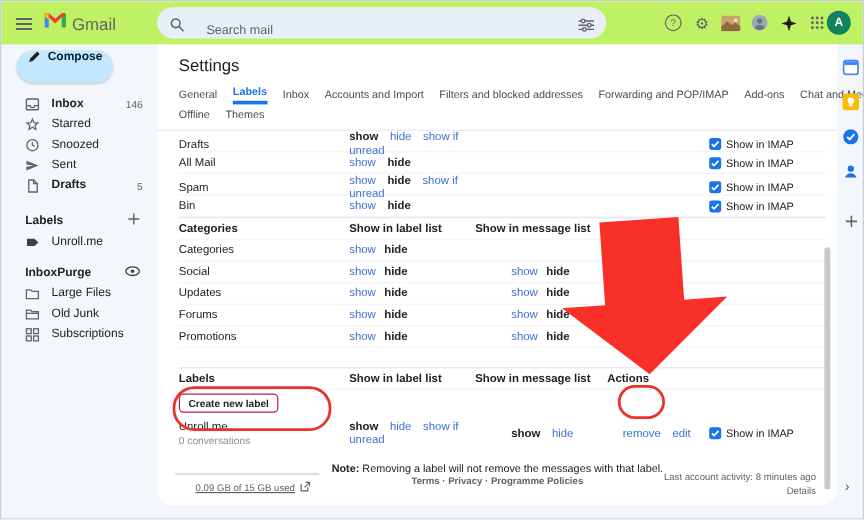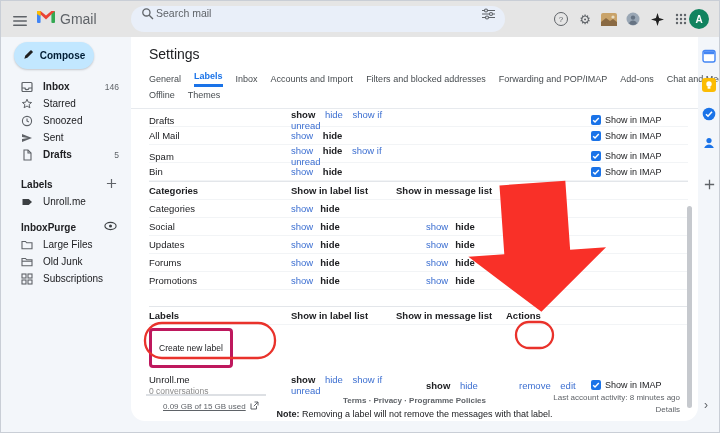--- a/index.html
+++ b/index.html
@@ -1,38 +1,38 @@
 <!DOCTYPE html>
 <html><head>
 <meta charset="utf-8">
 <style>
   html,body{margin:0;padding:0;background:#fff;}
   .frame{position:relative;width:718px;height:431px;border:1px solid #c9ced6;background:#f3f6fa;
          font-family:"Liberation Sans",sans-serif;color:#202124;overflow:hidden;}
   
-  .topbar{position:absolute;left:0;top:0;right:0;height:36px;background:#e5e5e5;}
+  .topbar{position:absolute;left:0;top:0;right:0;height:36px;background:#bef264;}
   .menu-btn{position:absolute;left:12px;top:12px;cursor:pointer;}
   .logo{position:absolute;left:36px;top:9px;display:flex;align-items:center;gap:5px;}
   .logo-text{font-size:14px;color:#5f6368;}
   .searchbar{position:absolute;left:130px;top:5px;width:374px;height:26px;background:#e9eff9;
-             border-radius:13px;display:flex;align-items:flex-start;padding:0 10px;gap:0;box-sizing:border-box;}
+             border-radius:13px;display:flex;align-items:flex-end;padding:0 10px;gap:16px;box-sizing:border-box;}
   .searchbar input{border:none;background:transparent;outline:none;flex:1;font-size:10.5px;
                    font-family:"Liberation Sans",sans-serif;color:#202124;}
   .searchbar input::placeholder{color:#5f6368;}
   .top-icons{position:absolute;left:552px;top:6px;height:24px;display:flex;align-items:center;gap:8px;}
   .tico{display:flex;align-items:center;justify-content:center;width:16px;height:16px;cursor:pointer;}
   .gear-glyph{font-size:13px;color:#5f6368;line-height:1;}
   .help-circle{width:12px;height:12px;border:1px solid #5f6368;border-radius:50%;font-size:8px;color:#5f6368;
                display:flex;align-items:center;justify-content:center;}
   .avatar{position:absolute;left:688px;top:8px;width:20px;height:20px;border-radius:50%;background:#11835f;
           color:#fff;font-size:10px;font-weight:bold;display:flex;align-items:center;justify-content:center;cursor:pointer;}
   
   .sidebar{position:absolute;left:0;top:36px;width:130px;bottom:0;padding-top:5px;box-sizing:border-box;}
   .compose{margin-left:13px;width:80px;height:27px;background:#c2e7ff;border-radius:14px;display:flex;
-           align-items:center;justify-content:center;gap:6px;font-size:10px;font-weight:bold;color:#001d35;
+           align-items:flex-start;justify-content:center;gap:6px;font-size:10px;font-weight:bold;color:#001d35;
            box-shadow:0 1px 2px rgba(60,64,67,.25);cursor:pointer;}
   .nav{margin-top:9px;}
   .nav-item{display:flex;align-items:center;height:17px;padding:0 12px 0 20px;font-size:10px;cursor:pointer;}
   .nav-item .ic{width:13px;margin-right:9px;display:flex;align-items:center;}
   .nav-item .lbl{flex:1;white-space:nowrap;}
   .nav-item .cnt{font-size:8.5px;color:#5f6368;}
   .bold{font-weight:bold;}
   .sec-head{display:flex;align-items:center;height:18px;padding:0 14px 0 20px;font-size:10px;font-weight:bold;}
   .sec-head .sp{flex:1;}
   .mt12{margin-top:12px;} .mt8{margin-top:8px;}
@@ -47,22 +47,22 @@
   .trow{display:grid;grid-template-columns:142px 105px 110px 85px 1fr;align-items:center;height:17px;
         margin:0 10px 0 18px;font-size:9.5px;border-bottom:1px solid #f2f4f6;}
   .hrow{font-weight:bold;border-bottom:1px solid #f2f4f6;}
   .sep2{border-top:1px solid #e3e6ea;}
   .lnk{color:#3c6fd1;margin-right:7px;cursor:pointer;}
   .selopt{color:#202124;font-weight:bold;margin-right:7px;}
   .c3ind{padding-left:30px;} .c4ind{padding-left:13px;}
   .imap{display:flex;align-items:center;gap:4px;font-size:9px;cursor:pointer;text-align:right;}
   .cb{width:10px;height:10px;border-radius:2px;background:#1a73e8;display:flex;align-items:center;justify-content:center;}
   .gap{height:16px;}
-  .create-btn{display:inline-block;margin:3px 0 1px 18px;font-size:8.5px;padding:12px 7px;border:3px solid #be185d;
-              border-radius:4px;background:#fff;cursor:pointer;color:#202124;}
+  .create-btn{display:inline-block;margin:3px 0 1px 18px;font-size:8.5px;padding:2px 7px;border:1px solid #be185d;
+              border-radius:4px;background:#fff;cursor:pointer;color:#202124;font-weight:bold;}
   .lblrow{height:32px;border-bottom:none;}
   .lname{line-height:1.2;}
   .lsub{font-size:8.5px;color:#8a8a8a;}
   .note{text-align:center;margin-top:8px;font-size:9px;color:#202124;}
   
   .meter{position:absolute;left:15px;top:357px;width:120px;height:2px;background:#dde0e4;}
   .storage{position:absolute;left:32px;top:364px;font-size:8px;color:#5f6368;display:flex;gap:4px;align-items:center;text-decoration:underline;}
   .terms{position:absolute;left:0;right:0;top:359px;text-align:center;font-size:8px;color:#5f6368;cursor:pointer;font-weight:bold;}
   .activity{position:absolute;right:18px;top:356px;font-size:8px;color:#5f6368;text-align:right;}
   .details{position:absolute;right:18px;top:368px;font-size:8px;color:#5f6368;cursor:pointer;}

